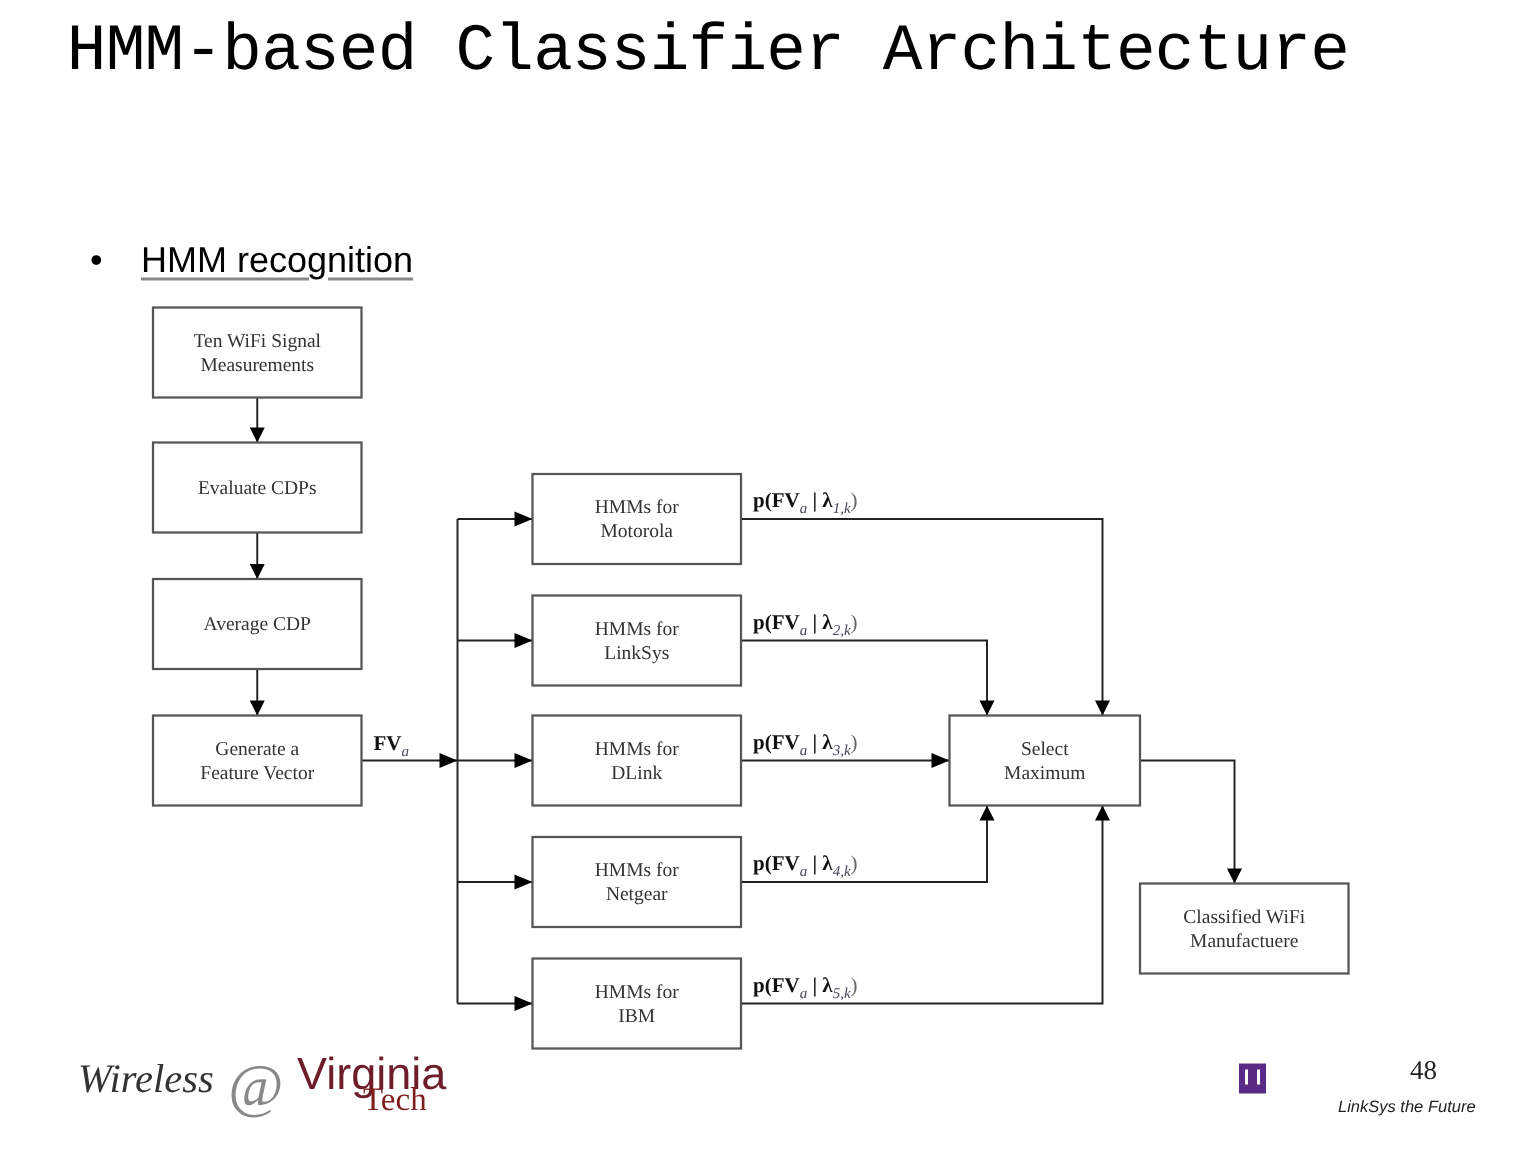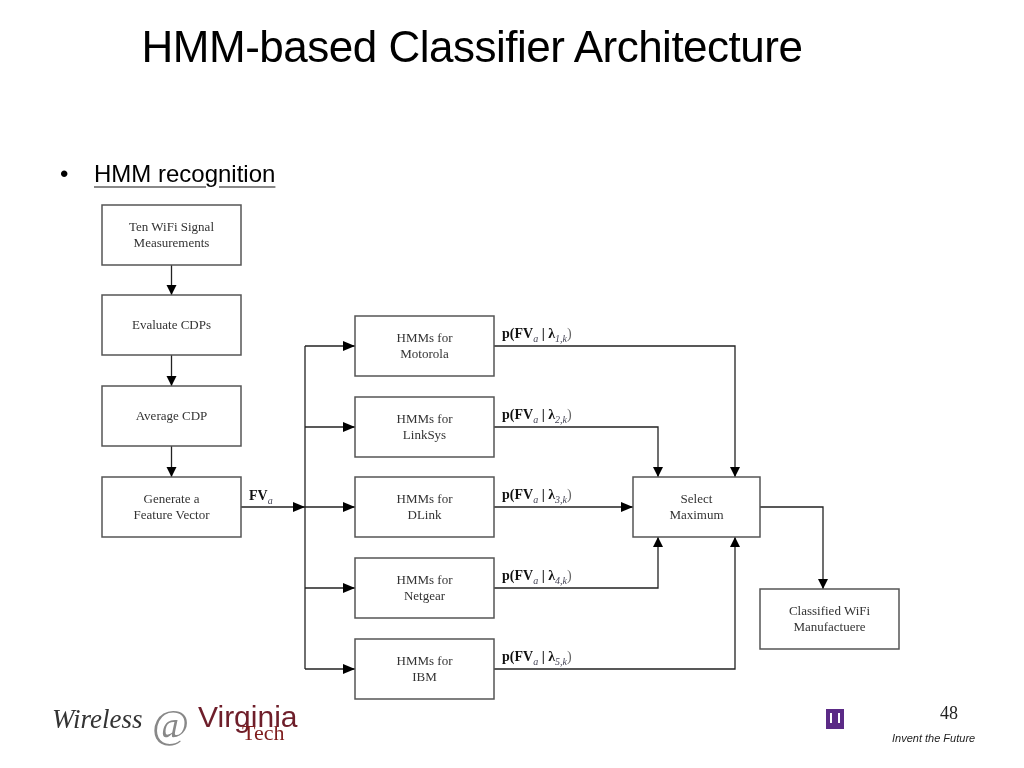--- a/index.html
+++ b/index.html
@@ -1,17 +1,17 @@
 <!DOCTYPE html>
 <html><head>
   <meta charset="utf-8">
   <style>
     html, body { margin: 0; padding: 0; background: #ffffff; }
     body { width: 1024px; height: 768px; position: relative; overflow: hidden; font-family: "Liberation Sans", sans-serif; }
-    .slide-title { position: absolute; left: 0; top: 22px; width: 944px; text-align: center; font-size: 44px; color: #000; font-family: Liberation Sans, sans-serif; letter-spacing: -0.5px; }
+    .slide-title { position: absolute; left: 0; top: 10px; width: 944px; text-align: center; font-size: 44px; color: #000; font-family: Liberation Mono, monospace; letter-spacing: -0.5px; }
     .bullet { position: absolute; left: 60px; top: 160px; font-size: 24px; color: #000; font-family: "Liberation Sans", sans-serif; }
     .bullet .dot { display: inline-block; width: 34px; }
     svg.diagram { position: absolute; left: 0; top: 0; }
     .box { fill: #ffffff; stroke: #555; stroke-width: 1.5; }
     .line { stroke: #222; stroke-width: 1.3; fill: none; }
     .arrow { fill: #000; }
     .btext { font-family: "Liberation Serif", serif; font-size: 13px; fill: #333; }
     .ptext { font-family: "Liberation Serif", serif; font-size: 14px; fill: #111; font-weight: bold; }
     .sub { font-family: "Liberation Serif", serif; font-size: 10px; fill: #445; font-style: italic; font-weight: normal; }
     .paren { font-family: "Liberation Serif", serif; font-size: 14px; fill: #666; font-weight: normal; }
@@ -132,15 +132,15 @@
 
 <div class="logo-left">
   <span class="wl-wireless">Wireless</span>
   <span class="wl-at">@</span>
   <span class="wl-virginia">Virginia</span>
   <span class="wl-tech">Tech</span>
 </div>
 
 <div class="logo-right">
   <span class="vt-shield"></span>
-  <span class="vt-tag">Invent the Future</span>
+  <span class="vt-tag">LinkSys the Future</span>
 </div>
 <div class="page-num">48</div>
 
 </body></html>

